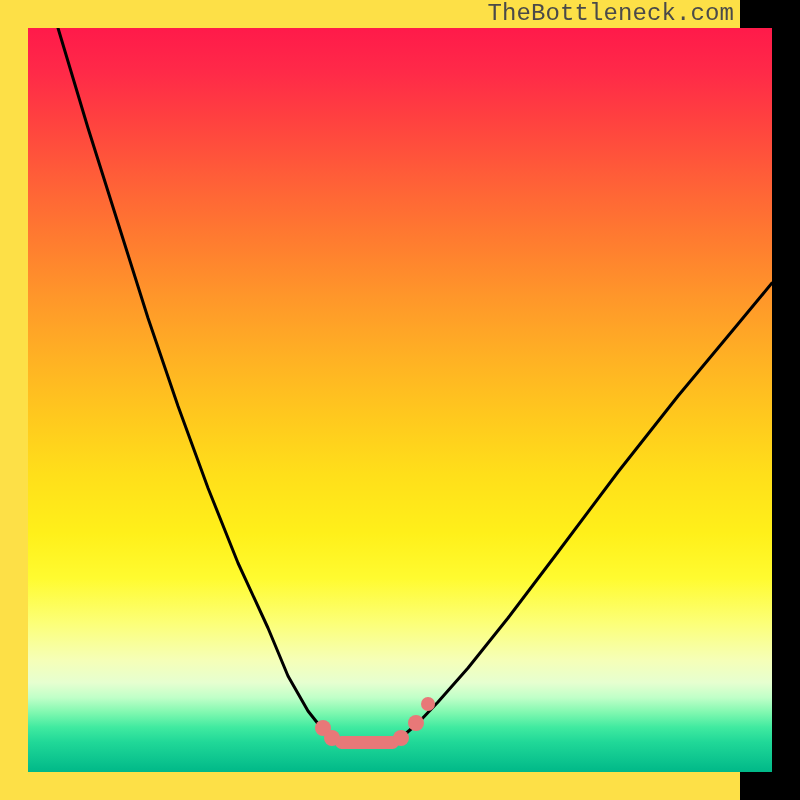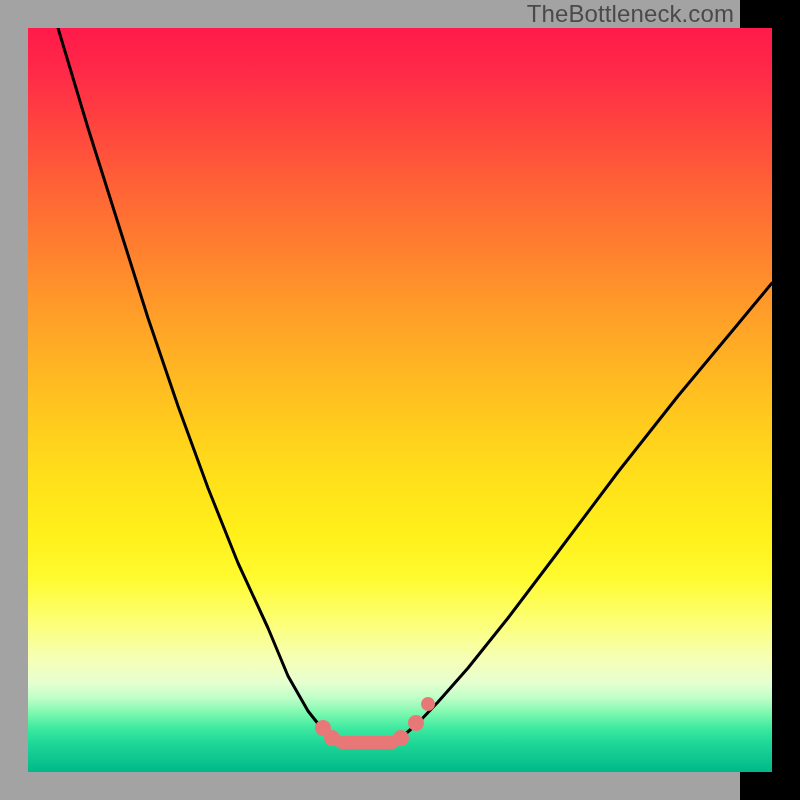--- a/index.html
+++ b/index.html
@@ -10,21 +10,22 @@
     background: #000;
     overflow: hidden;
     font-family: Arial, Helvetica, sans-serif;
   }
   .frame {
     position: absolute;
     top: 0;
     left: 0;
     width: 740px;
     height: 800px;
-    background: #a3a3a3;
+    background: #fde047;
+    font-family: Liberation Mono, monospace;
   }
   .plot-area {
     position: absolute;
     top: 28px;
     left: 28px;
     width: 744px;
     height: 744px;
     overflow: hidden;
   }
   .gradient-bg {

